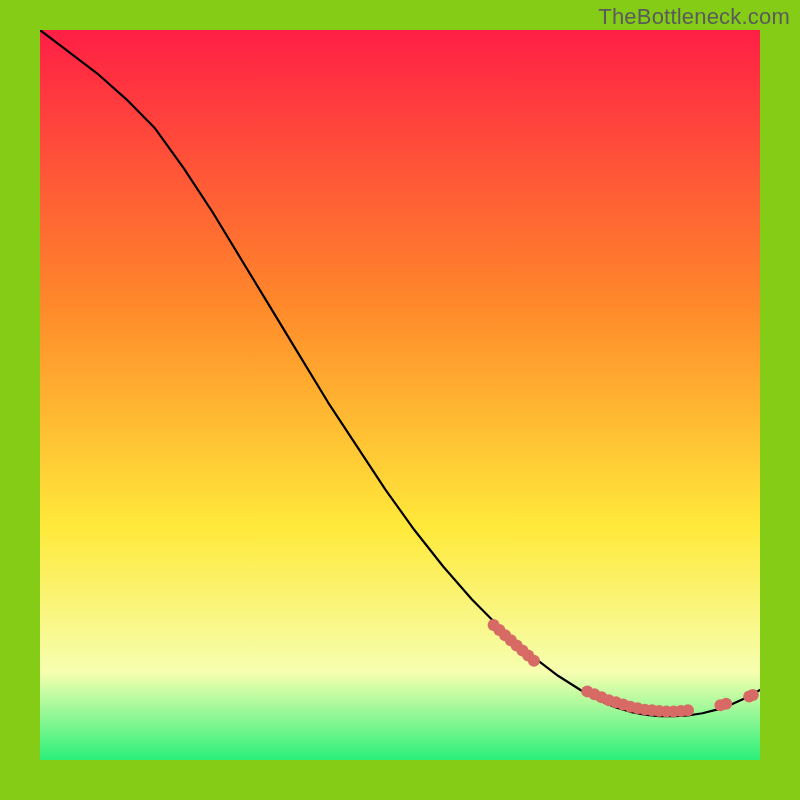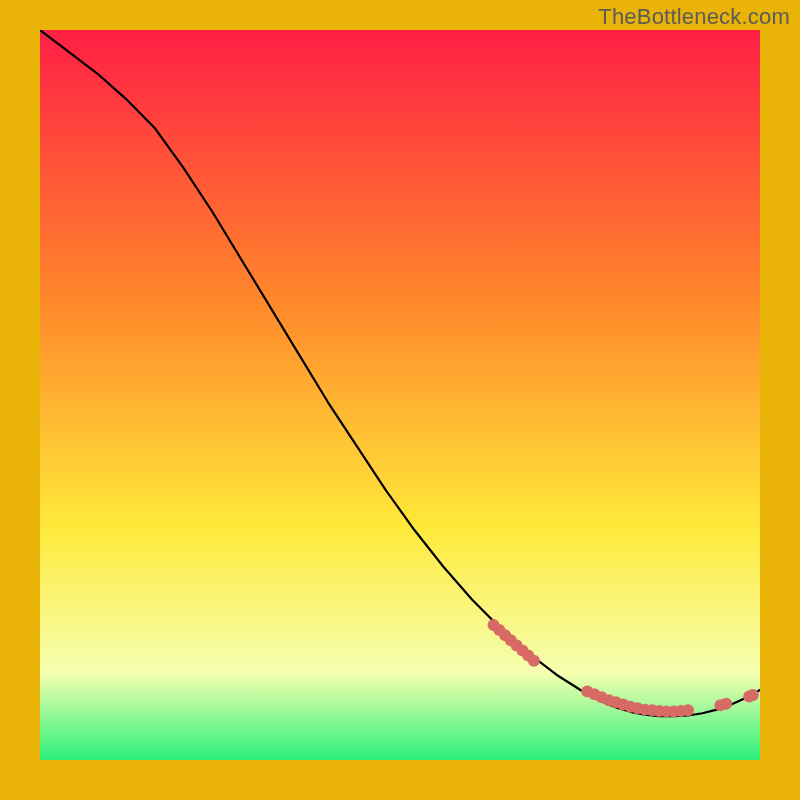--- a/index.html
+++ b/index.html
@@ -8,21 +8,21 @@
     width: 800px;
     height: 800px;
     background: #000;
     overflow: hidden;
     font-family: Arial, Helvetica, sans-serif;
   }
   .frame {
     position: relative;
     width: 800px;
     height: 800px;
-    background: #eab308;
+    background: #84cc16;
   }
   .watermark {
     position: absolute;
     top: 4px;
     right: 10px;
     font-size: 22px;
     font-weight: 500;
     color: #5b5b5b;
     letter-spacing: 0.2px;
     user-select: none;

